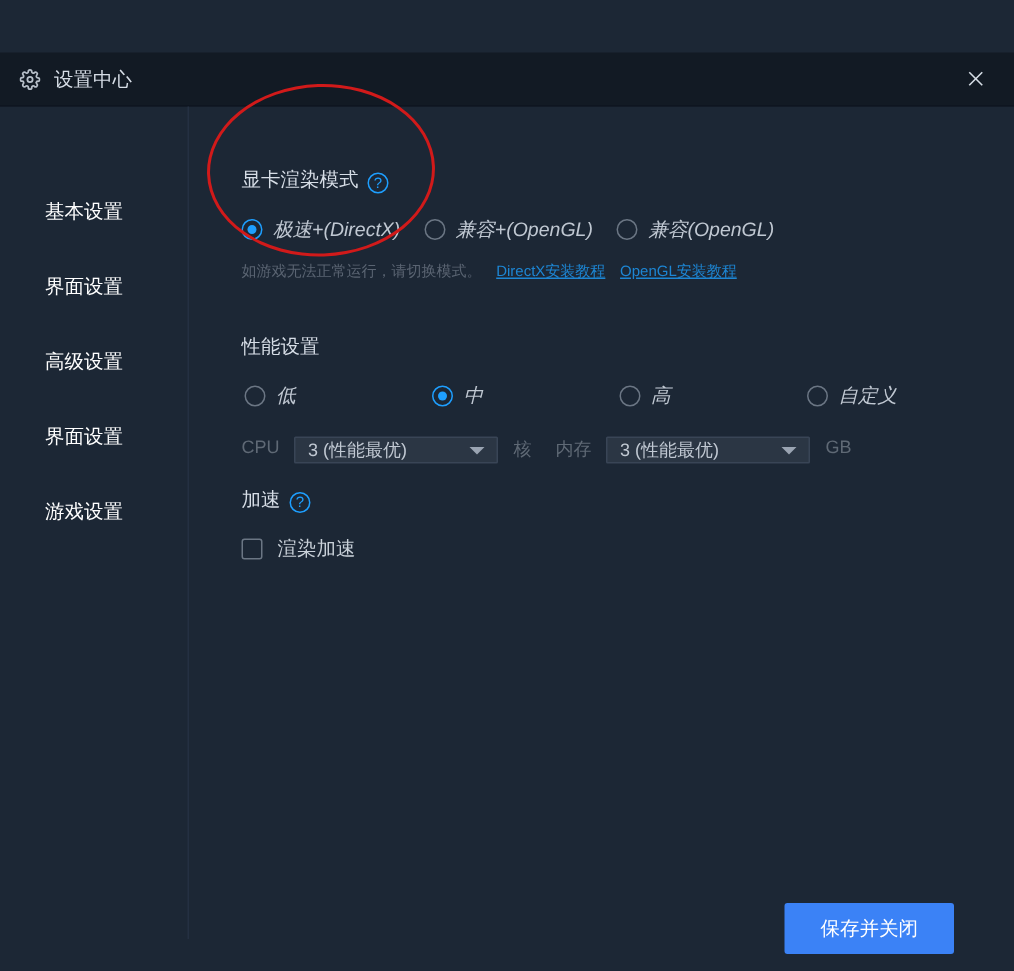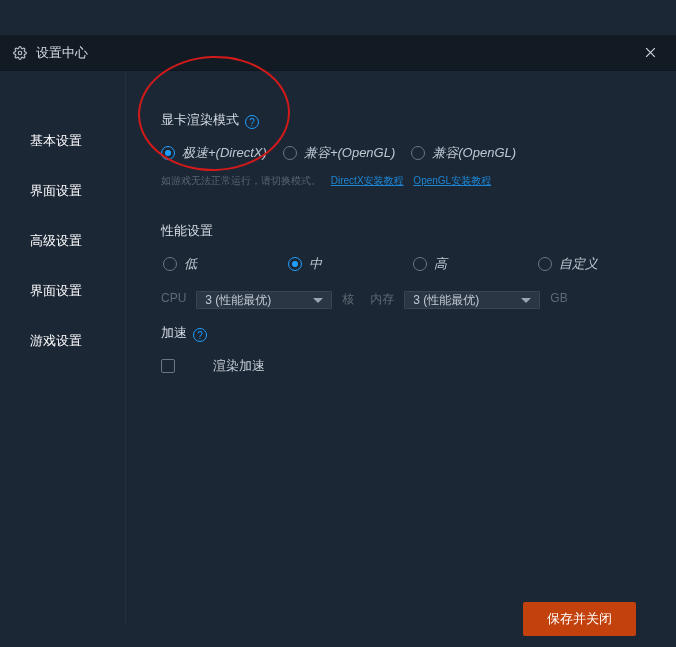--- a/index.html
+++ b/index.html
@@ -163,40 +163,39 @@
       width: 0; height: 0;
       border-left: 5px solid transparent;
       border-right: 5px solid transparent;
       border-top: 5px solid #9aa4b2;
       margin-left: 8px;
     }
     .checkbox-row {
       display: flex;
       align-items: center;
       margin-top: 12px;
-      gap: 28px;
     }
     .checkbox {
       width: 14px; height: 14px;
       border: 1.5px solid #6b7684;
       border-radius: 2px;
       margin-right: 10px;
       cursor: pointer;
     }
     .footer {
       position: absolute;
       bottom: 0; left: 0; right: 0;
       height: 56px;
       display: flex;
       align-items: center;
       justify-content: flex-end;
       padding-right: 40px;
     }
     .primary-btn {
-      background: #c2410c;
+      background: #3b82f6;
       color: #fff;
       border: none;
       border-radius: 2px;
       height: 34px;
       padding: 0 24px;
       font-size: 13px;
       cursor: pointer;
     }
     .red-oval {
       position: absolute;

